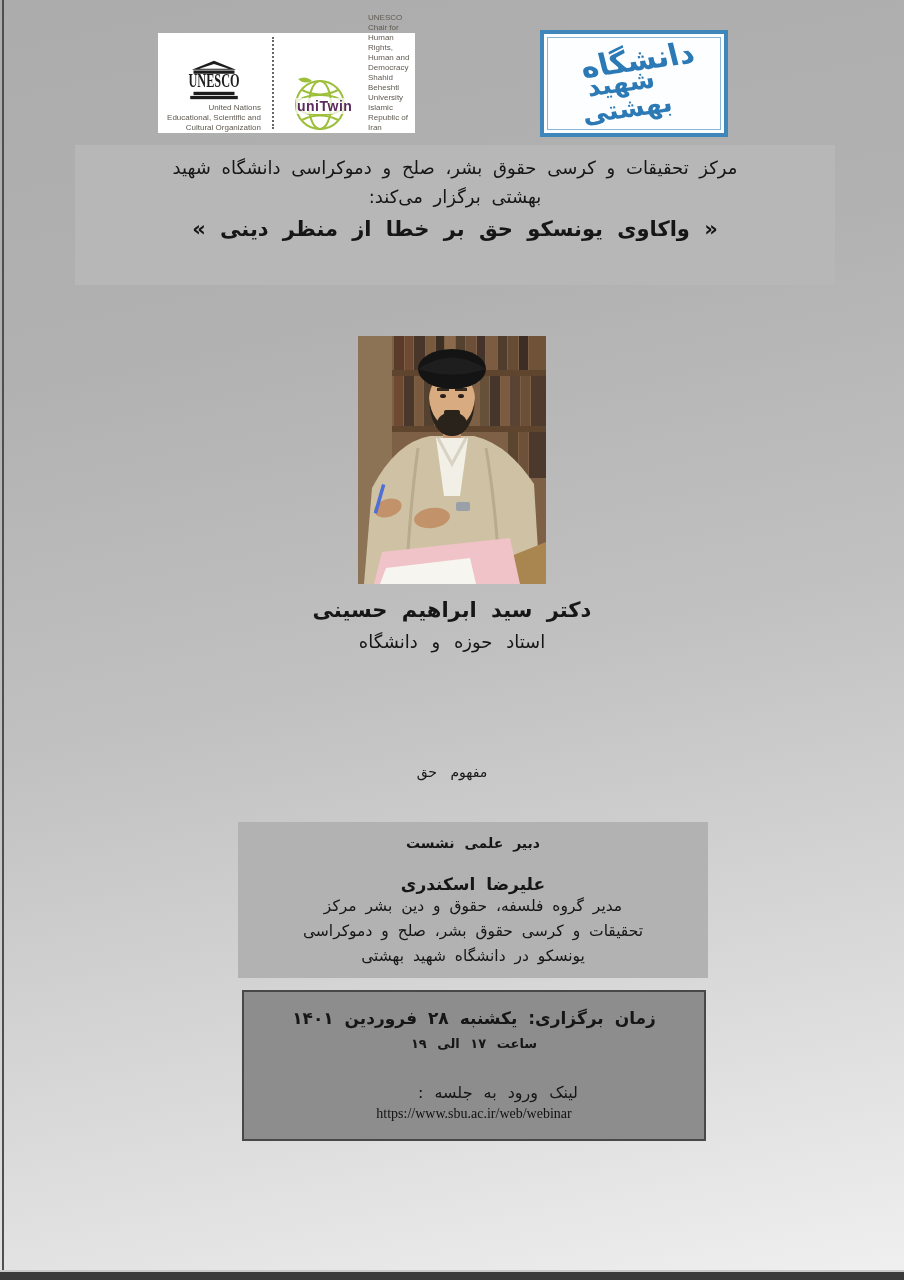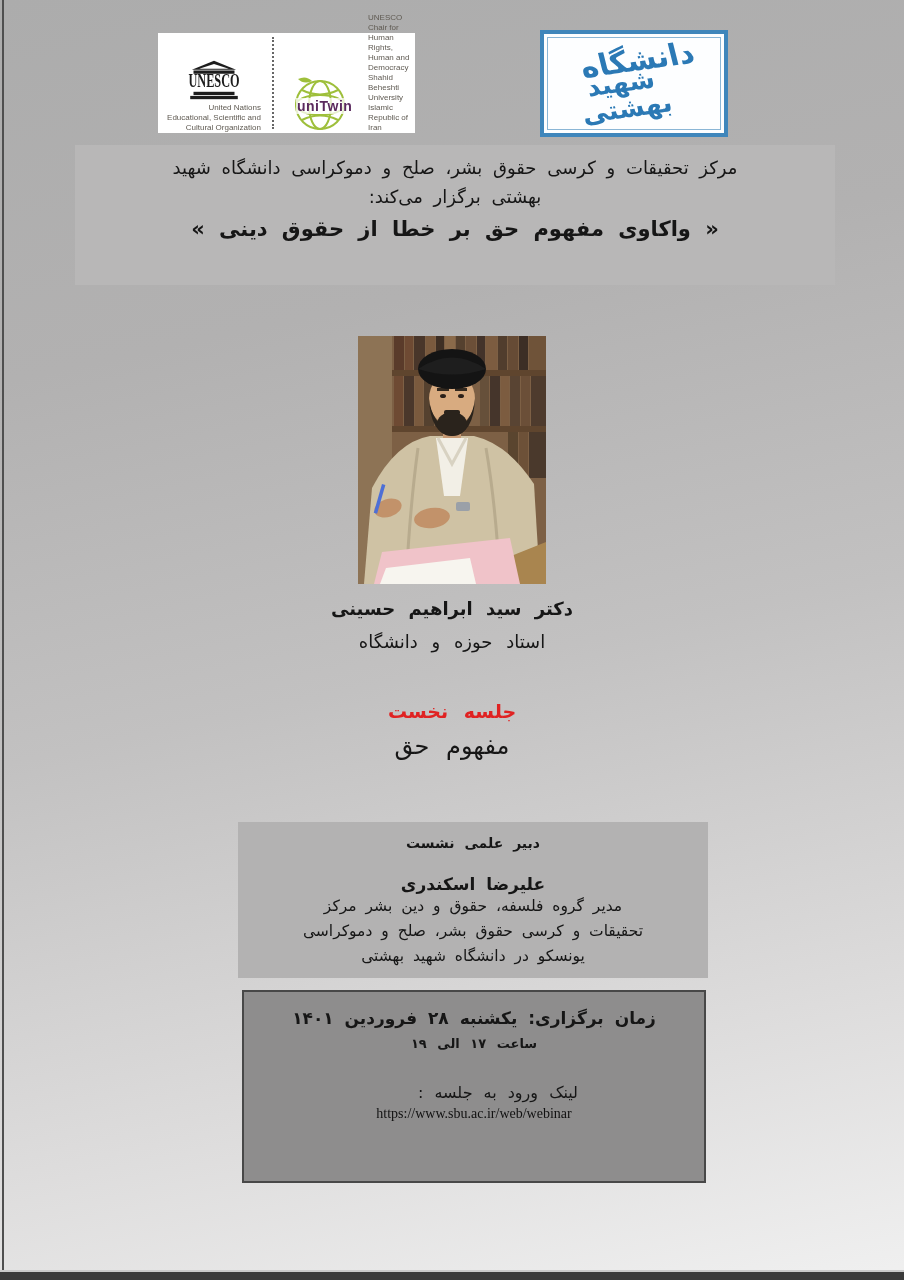--- a/index.html
+++ b/index.html
@@ -56,38 +56,38 @@
   }
   .header-line{font-size:18px;line-height:27px;word-spacing:5px;margin-top:2px;}
   .header-line:first-child{margin-top:9px;}
   .header-title{font-size:21px;font-weight:bold;word-spacing:7px;margin-top:7px;}
 
   
   .photo{position:absolute;left:358px;top:336px;width:188px;height:248px;}
 
   
   .center-line{position:absolute;left:0;right:0;text-align:center;direction:rtl;}
-  .speaker-name{top:598px;font-size:18px;font-weight:bold;word-spacing:7px;}
+  .speaker-name{top:598px;font-size:21px;font-weight:bold;word-spacing:7px;}
   .speaker-role{top:631px;font-size:18px;word-spacing:8px;}
   .session-title{top:700px;font-size:19px;font-weight:bold;color:#e02222;word-spacing:9px;}
-  .session-subtitle{top:732px;font-size:24px;word-spacing:9px;}
+  .session-subtitle{top:764px;font-size:14px;word-spacing:9px;}
 
   
   .secretary-box{
     position:absolute;left:238px;top:822px;width:470px;height:156px;
     background:#b3b2b2;text-align:center;direction:rtl;
   }
   .sec-heading{font-size:14px;font-weight:bold;margin-top:13px;word-spacing:5px;}
   .sec-name{font-size:17px;font-weight:bold;margin-top:23px;word-spacing:5px;}
   .sec-line{font-size:15.5px;line-height:25px;word-spacing:4px;}
   .sec-line:nth-of-type(1){margin-top:2px;}
 
   
   .schedule-box{
-    position:absolute;left:242px;top:990px;width:464px;height:193px;box-sizing:border-box;
+    position:absolute;left:242px;top:990px;width:464px;height:151px;box-sizing:border-box;
     background:#8e8d8d;border:2px solid #484848;text-align:center;direction:rtl;
   }
   .sch-date{font-size:17px;font-weight:bold;margin-top:16px;word-spacing:5px;}
   .sch-time{font-size:13px;font-weight:bold;margin-top:8px;word-spacing:6px;}
   .sch-label{font-size:16px;margin-top:32px;word-spacing:6px;margin-left:48px;}
   .sch-url{
     direction:ltr;font-family:"Liberation Serif",serif;font-size:14px;margin-top:4px;color:#111;
   }
 </style>
 </head>
@@ -141,21 +141,21 @@
       <div class="sbu-cal">
         <span class="sbu-w1">دانشگاه</span>
         <span class="sbu-w2">شهید بهشتی</span>
       </div>
     </div>
   </div>
 
   <div class="header-box">
     <div class="header-line">مرکز تحقیقات و کرسی حقوق بشر، صلح و دموکراسی دانشگاه شهید</div>
     <div class="header-line">بهشتی برگزار می‌کند:</div>
-    <div class="header-title">« واکاوی مفهوم حق بر خطا از حقوق دینی »</div>
+    <div class="header-title">« واکاوی یونسکو حق بر خطا از منظر دینی »</div>
   </div>
 
   <svg class="photo" viewBox="0 0 188 248">
     <rect width="188" height="248" fill="#7d6045"></rect>
     <rect x="0" y="0" width="34" height="248" fill="#8d7355"></rect>
 
     <g>
       <rect x="36" y="0" width="10" height="34" fill="#5a3b2a"></rect>
         <rect x="47" y="0" width="8" height="34" fill="#6e4a33"></rect>
       <rect x="56" y="0" width="11" height="34" fill="#49362a"></rect>
@@ -220,21 +220,20 @@
 
     <rect x="98" y="166" width="14" height="9" rx="2" fill="#9aa0a8"></rect>
     <ellipse cx="30" cy="172" rx="14" ry="9" fill="#c2926a" transform="rotate(-18 30 172)"></ellipse>
     <ellipse cx="74" cy="182" rx="18" ry="10" fill="#c2926a" transform="rotate(-8 74 182)"></ellipse>
     <rect x="24" y="148" width="3.5" height="30" fill="#4d6fd6" transform="rotate(16 24 148)"></rect>
   </svg>
 
   <div class="center-line speaker-name">دکتر سید ابراهیم حسینی</div>
   <div class="center-line speaker-role">استاد حوزه و دانشگاه</div>
 
-  <div class="center-line session-title">جلسه نخست</div>
   <div class="center-line session-subtitle">مفهوم حق</div>
 
   <div class="secretary-box">
     <div class="sec-heading">دبیر علمی نشست</div>
     <div class="sec-name">علیرضا اسکندری</div>
     <div class="sec-line">مدیر گروه فلسفه، حقوق و دین بشر مرکز</div>
     <div class="sec-line">تحقیقات و کرسی حقوق بشر، صلح و دموکراسی</div>
     <div class="sec-line">یونسکو در دانشگاه شهید بهشتی</div>
   </div>
 

